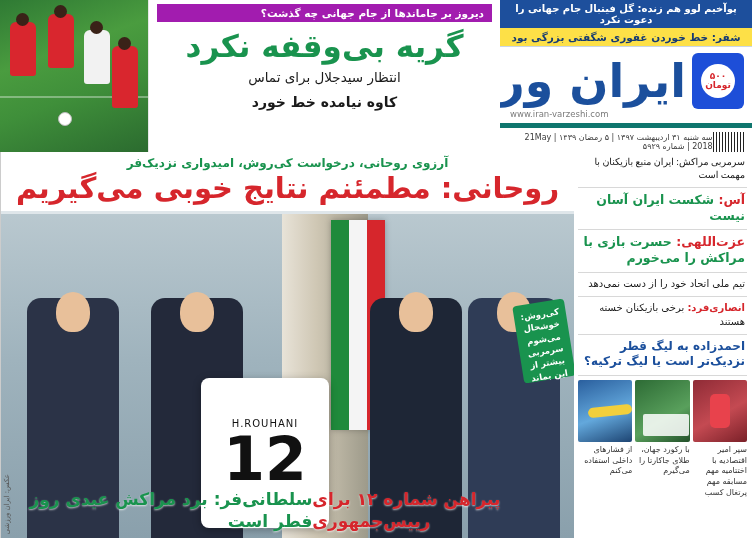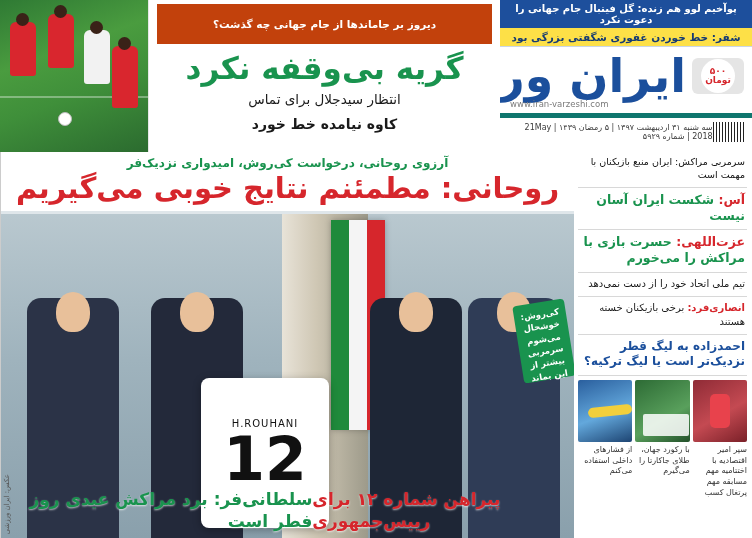--- a/index.html
+++ b/index.html
@@ -39,22 +39,22 @@
 
   
   .top-headlines {
     flex: 1; height: 152px;
     background: #ffffff; position: relative;
     padding: 4px 8px 0 8px;
     order: 2;
     border-left: 1px solid #e6e6e6;
   }
   .topbar-red {
-    background: #c2410c; color: #fff; font-size: 10.5px; font-weight: bold;
-    padding: 14px 8px; text-align: center; letter-spacing: 0;
+    background: #a21caf; color: #fff; font-size: 10.5px; font-weight: bold;
+    padding: 3px 8px; letter-spacing: 0;
   }
   .big-green {
     color: #19934e; font-weight: bold; font-size: 31px; line-height: 1.18;
     text-align: center; margin-top: 6px;
   }
   .sub-black {
     color: #1a1a1a; font-size: 13.5px; text-align: center; margin-top: 4px; line-height: 1.3;
   }
   .sub-black2 {
     color: #1a1a1a; font-size: 14px; text-align: center; margin-top: 8px; font-weight: bold;
@@ -75,21 +75,21 @@
   }
   .mh-brand {
     display: flex; align-items: center; justify-content: flex-start;
     padding: 6px 8px 0 8px; gap: 6px;
   }
   .mh-title {
     color: #1b4f9c; font-size: 46px; font-weight: bold; line-height: 1;
     letter-spacing: -1px; direction: rtl; white-space: nowrap;
   }
   .mh-logo {
-    width: 52px; height: 36px; background: #e5e5e5; border-radius: 6px;
+    width: 52px; height: 56px; background: #1d4ed8; border-radius: 6px;
     position: relative; flex: 0 0 auto;
   }
   .mh-logo .circ {
     position: absolute; left: 50%; top: 50%; transform: translate(-50%,-50%);
     width: 34px; height: 34px; border-radius: 50%; background: #fff;
     color: #d6262c; font-size: 9px; font-weight: bold;
     display: flex; align-items: center; justify-content: center; text-align: center; line-height: 1.05;
   }
   .mh-url {
     text-align: left; color: #7a7a7a; font-size: 8.5px; padding: 0 10px; direction: ltr;
@@ -107,21 +107,21 @@
   
   .body { display: flex; width: 752px; height: 386px; }
 
   
   .sidebar {
     width: 178px; height: 386px; background: #fff;
     border-right: 0; padding: 0 5px 0 4px;
     display: flex; flex-direction: column;
   }
   .sb-item { border-bottom: 1px solid #d8d8d8; padding: 4px 2px 5px 2px; }
-  .sb-kicker { color: #111; font-size: 9.5px; line-height: 1.35; }
+  .sb-kicker { color: #111; font-size: 9.5px; line-height: 1.35; font-family: Liberation Serif, serif; }
   .sb-lead { color: #d6262c; font-weight: bold; }
   .sb-green { color: #19934e; font-weight: bold; font-size: 12.5px; line-height: 1.3; }
   .sb-blue { color: #1b4f9c; font-weight: bold; font-size: 12px; line-height: 1.3; }
   .sb-plain { color: #1a1a1a; font-size: 10px; line-height: 1.4; }
 
   .sb-photos { display: flex; gap: 3px; margin-top: 4px; }
   .ph {
     flex: 1; height: 62px; position: relative; overflow: hidden; border-radius: 2px;
   }
   .ph-a { background: linear-gradient(150deg,#8f2b36 0%,#c44a52 55%,#7a2028 100%); }

